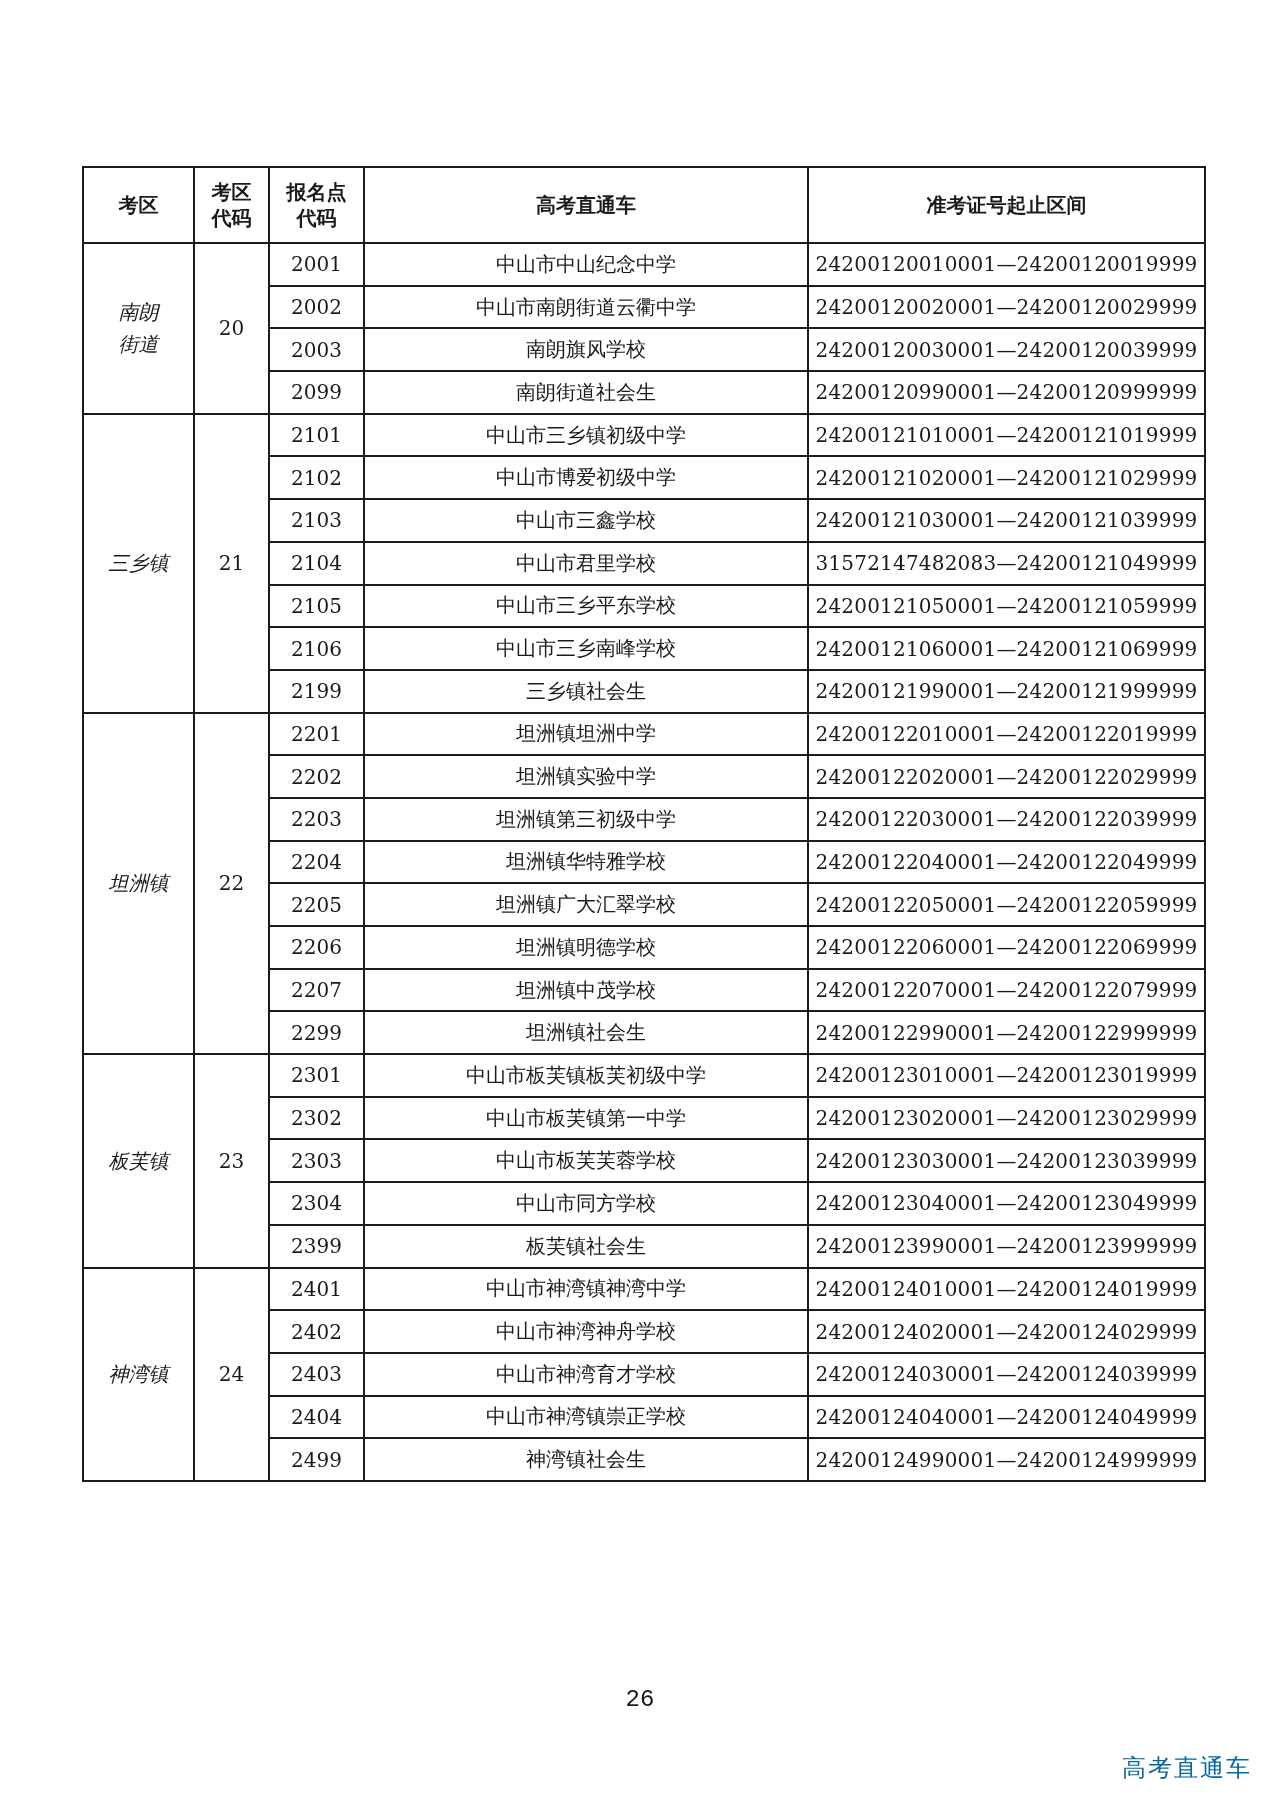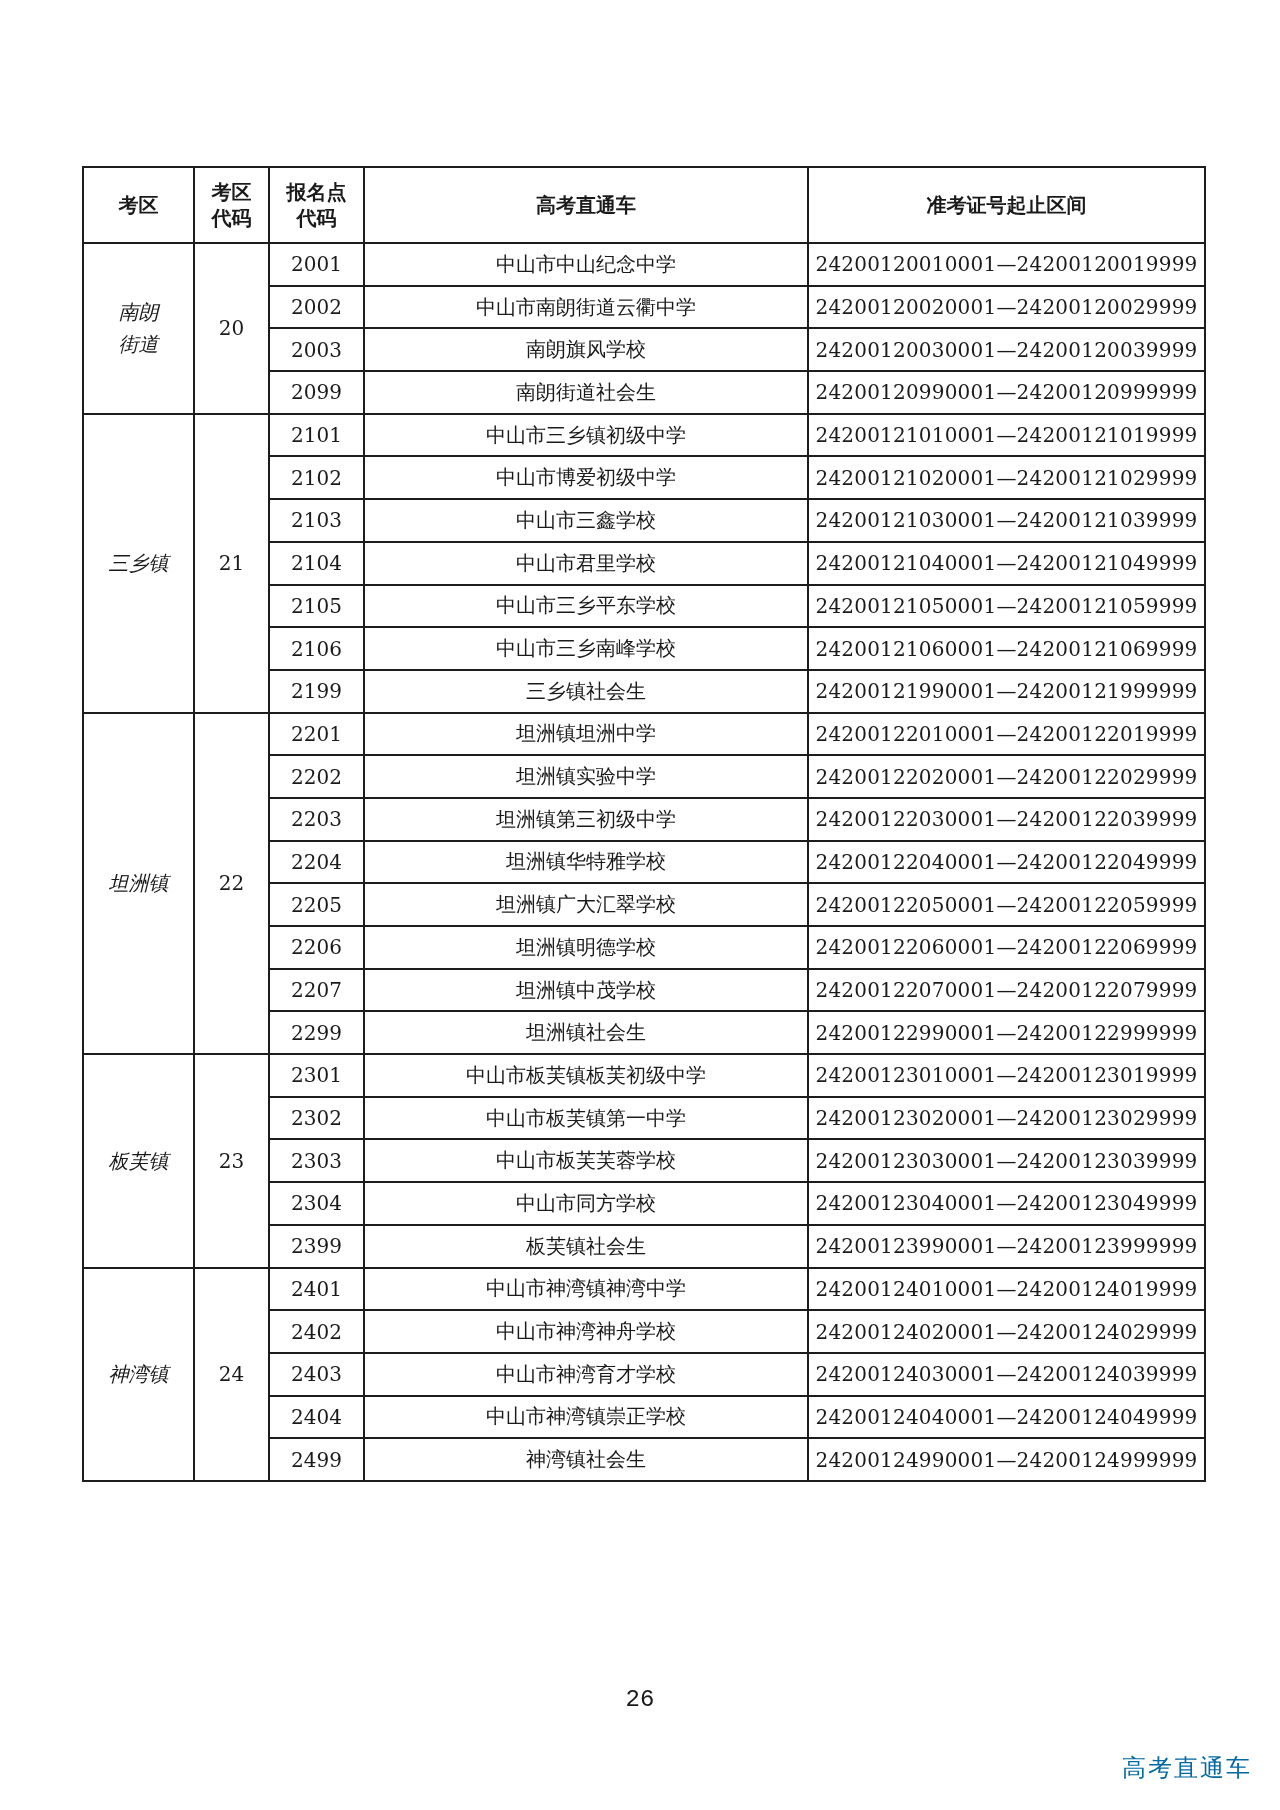--- a/index.html
+++ b/index.html
@@ -132,21 +132,21 @@
           <td class="ticket-range-cell">24200121020001—24200121029999</td>
         </tr>
         <tr>
           <td class="site-code-cell">2103</td>
           <td class="site-name-cell">中山市三鑫学校</td>
           <td class="ticket-range-cell">24200121030001—24200121039999</td>
         </tr>
         <tr>
           <td class="site-code-cell">2104</td>
           <td class="site-name-cell">中山市君里学校</td>
-          <td class="ticket-range-cell">24200121040001—24200121049999</td>
+          <td class="ticket-range-cell">31572147482083—24200121049999</td>
         </tr>
         <tr>
           <td class="site-code-cell">2105</td>
           <td class="site-name-cell">中山市三乡平东学校</td>
           <td class="ticket-range-cell">24200121050001—24200121059999</td>
         </tr>
         <tr>
           <td class="site-code-cell">2106</td>
           <td class="site-name-cell">中山市三乡南峰学校</td>
           <td class="ticket-range-cell">24200121060001—24200121069999</td>

